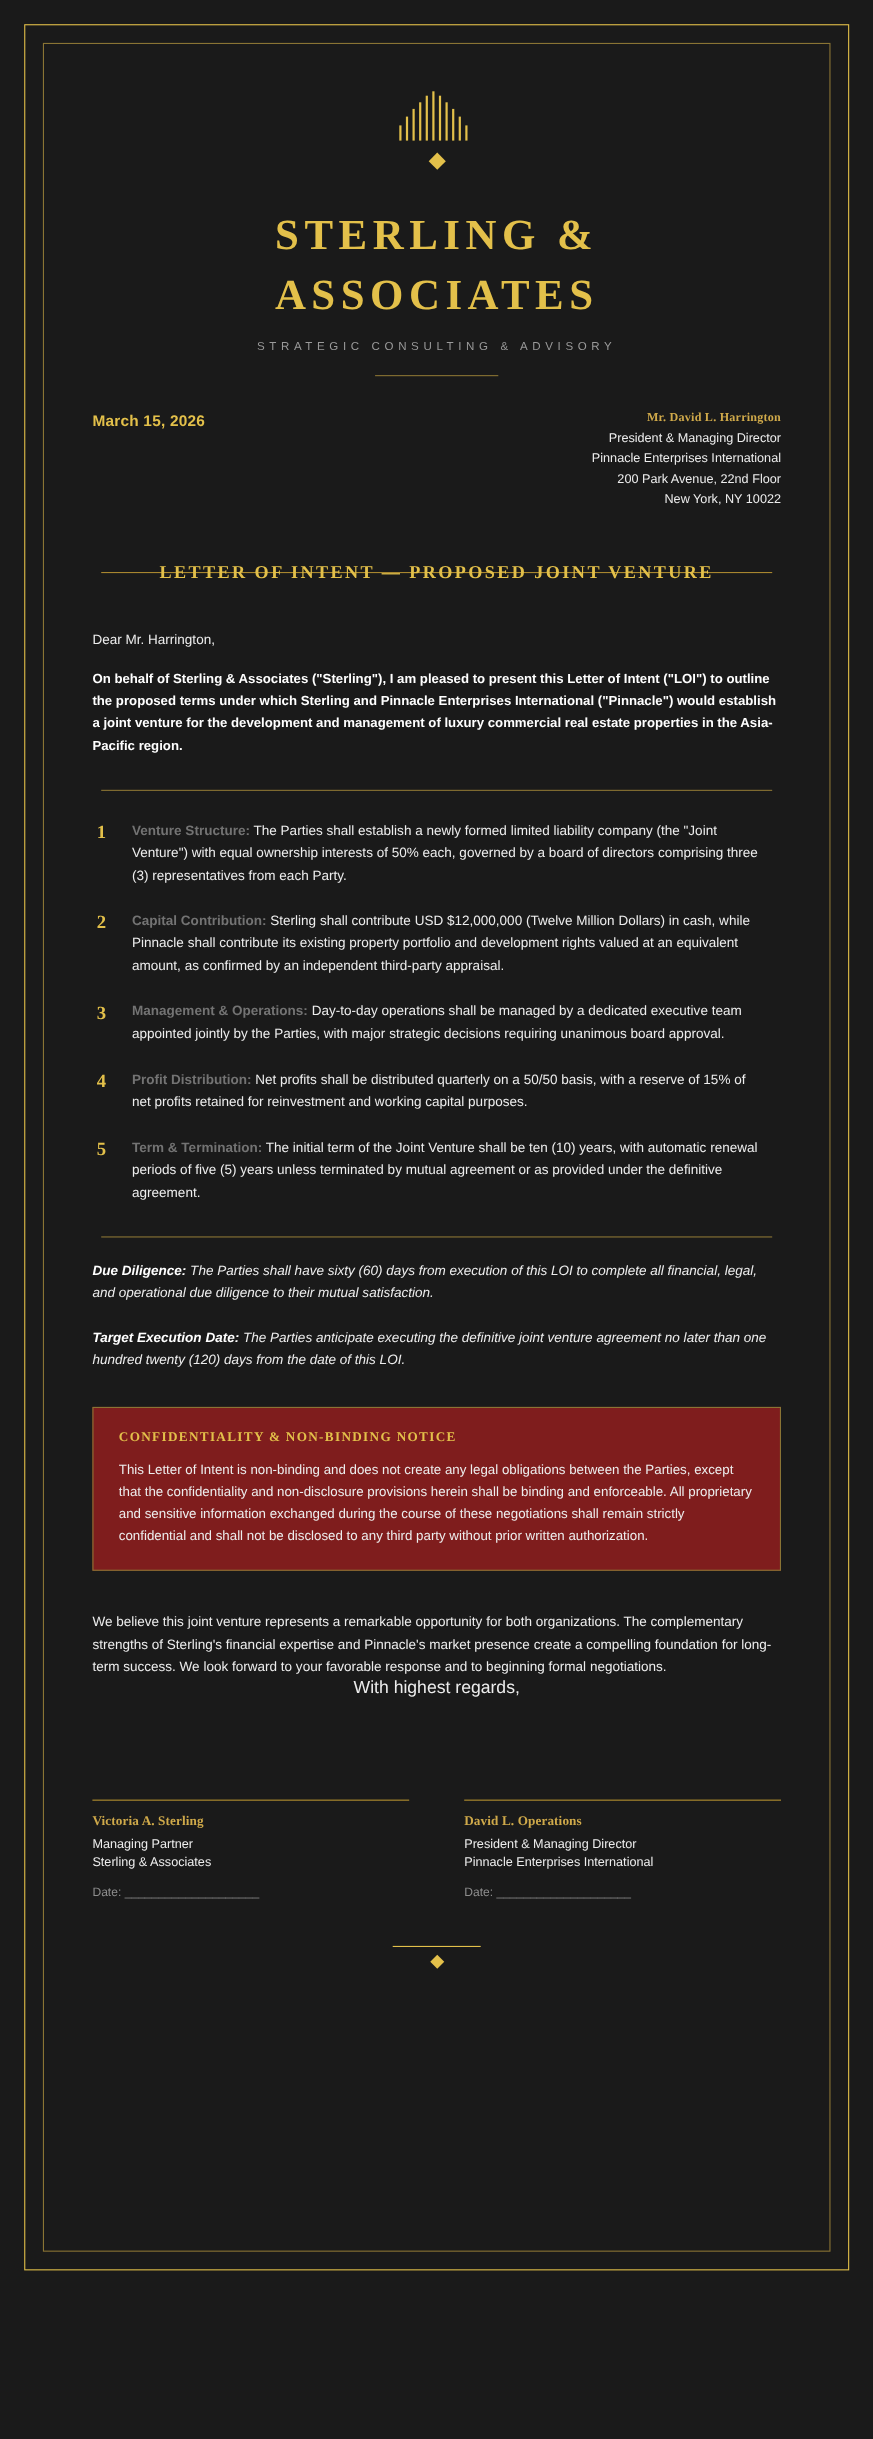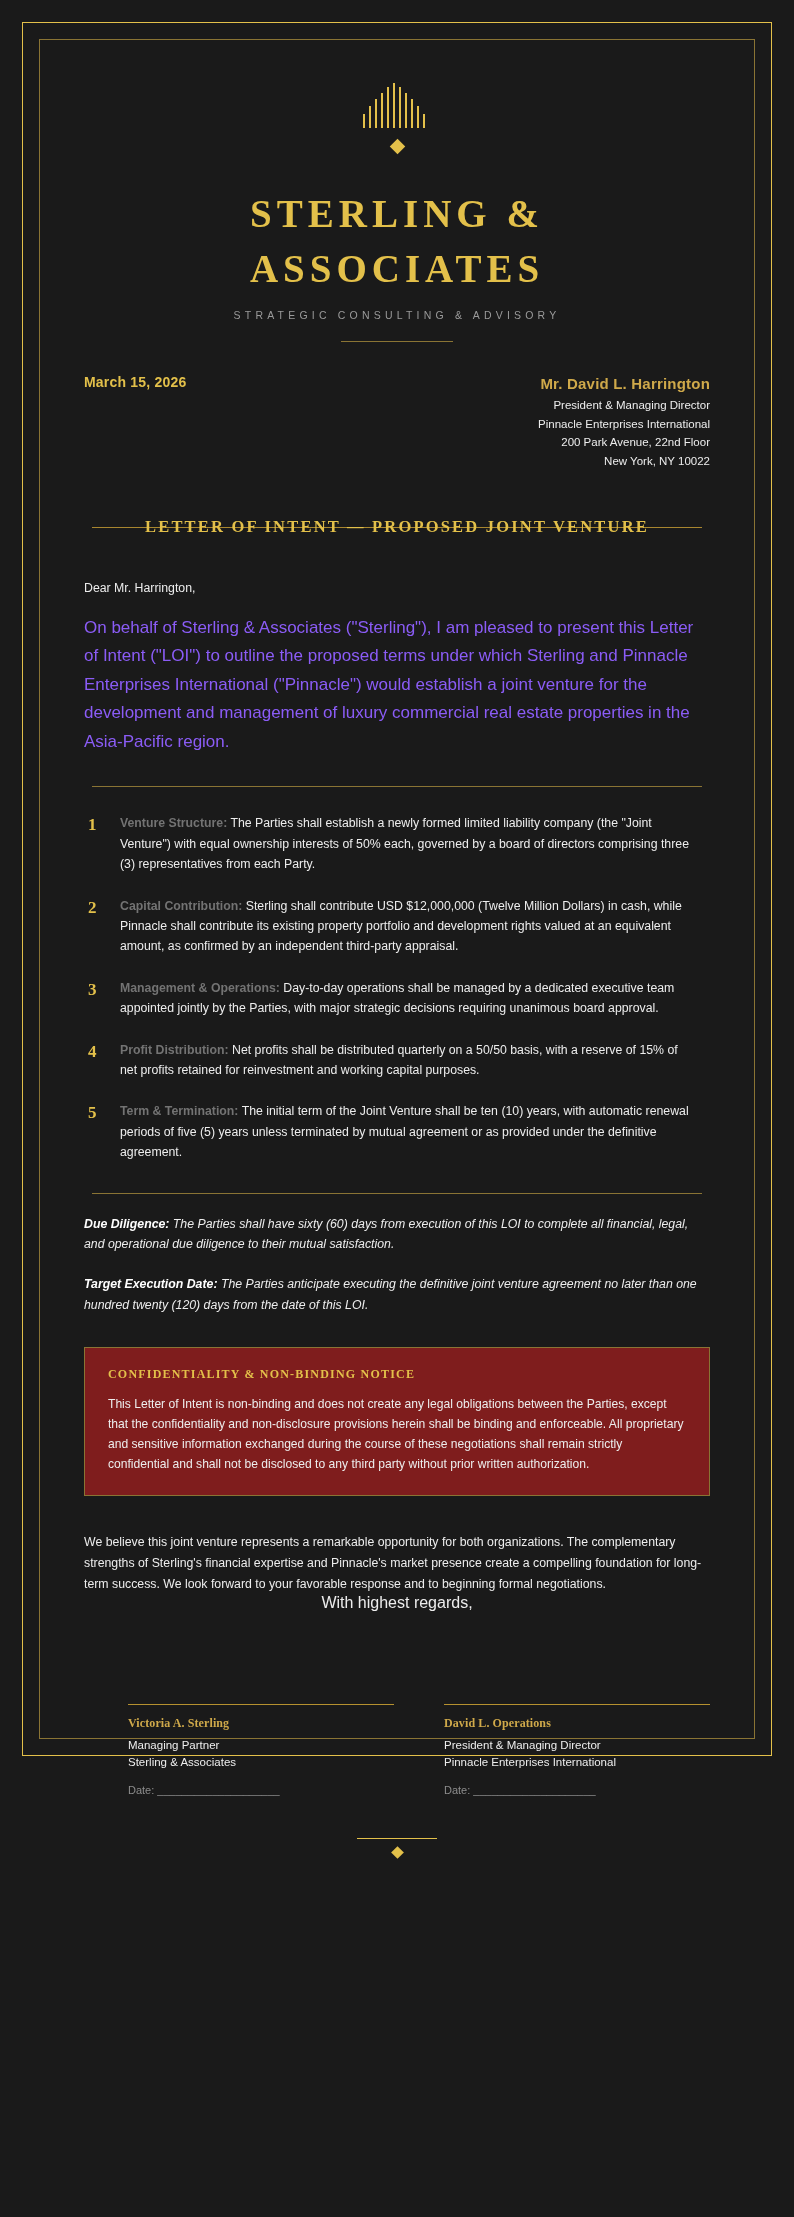--- a/index.html
+++ b/index.html
@@ -16,21 +16,21 @@
     color: #e8e8e8;
     position: relative;
   }
 
   
   .page-frame {
     position: absolute;
     left: 22px;
     top: 22px;
     width: 750px;
-    height: 1734px;
+    height: 2042px;
     border: 1.5px solid #e3c04a;
     background: #1a1a1a;
   }
 
   .page-inner {
     position: absolute;
     left: 16px;
     top: 16px;
     right: 16px;
     bottom: 16px;
@@ -105,23 +105,23 @@
   }
 
   .recipient {
     text-align: right;
     font-size: 11.5px;
     line-height: 1.62;
     color: #ededed;
   }
 
   .recipient-name {
-    font-family: Liberation Sans, sans-serif;
-    font-weight: bold;
-    font-size: 15px;
+    font-family: Liberation Serif, serif;
+    font-weight: bold;
+    font-size: 11px;
     color: #cfa94a;
     letter-spacing: 0.2px;
   }
 
   
   .doc-title-wrap {
     position: relative;
     text-align: center;
     margin-top: 46px;
     margin-bottom: 4px;
@@ -150,23 +150,24 @@
 
   
   .salutation {
     margin-top: 44px;
     font-size: 12.3px;
     color: #ededed;
   }
 
   .para {
     margin-top: 19px;
-    font-size: 17px;
+    font-size: 12px;
     line-height: 1.68;
-    color: #8b5cf6;
+    color: #ffffff;
+    font-weight: bold;
   }
 
   
   .section-divider {
     height: 1px;
     background: #8a7434;
     margin: 30px 8px 0 8px;
   }
 
   
@@ -253,21 +254,20 @@
     font-size: 16px;
     color: #ededed;
     text-align: center;
   }
 
   
   .signature-row {
     display: flex;
     gap: 50px;
     margin-top: 92px;
-    margin-left: 44px;
   }
 
   .signature-col {
     flex: 1 1 0;
   }
 
   .sign-line {
     height: 1px;
     background: #b5912f;
     margin-bottom: 11px;

